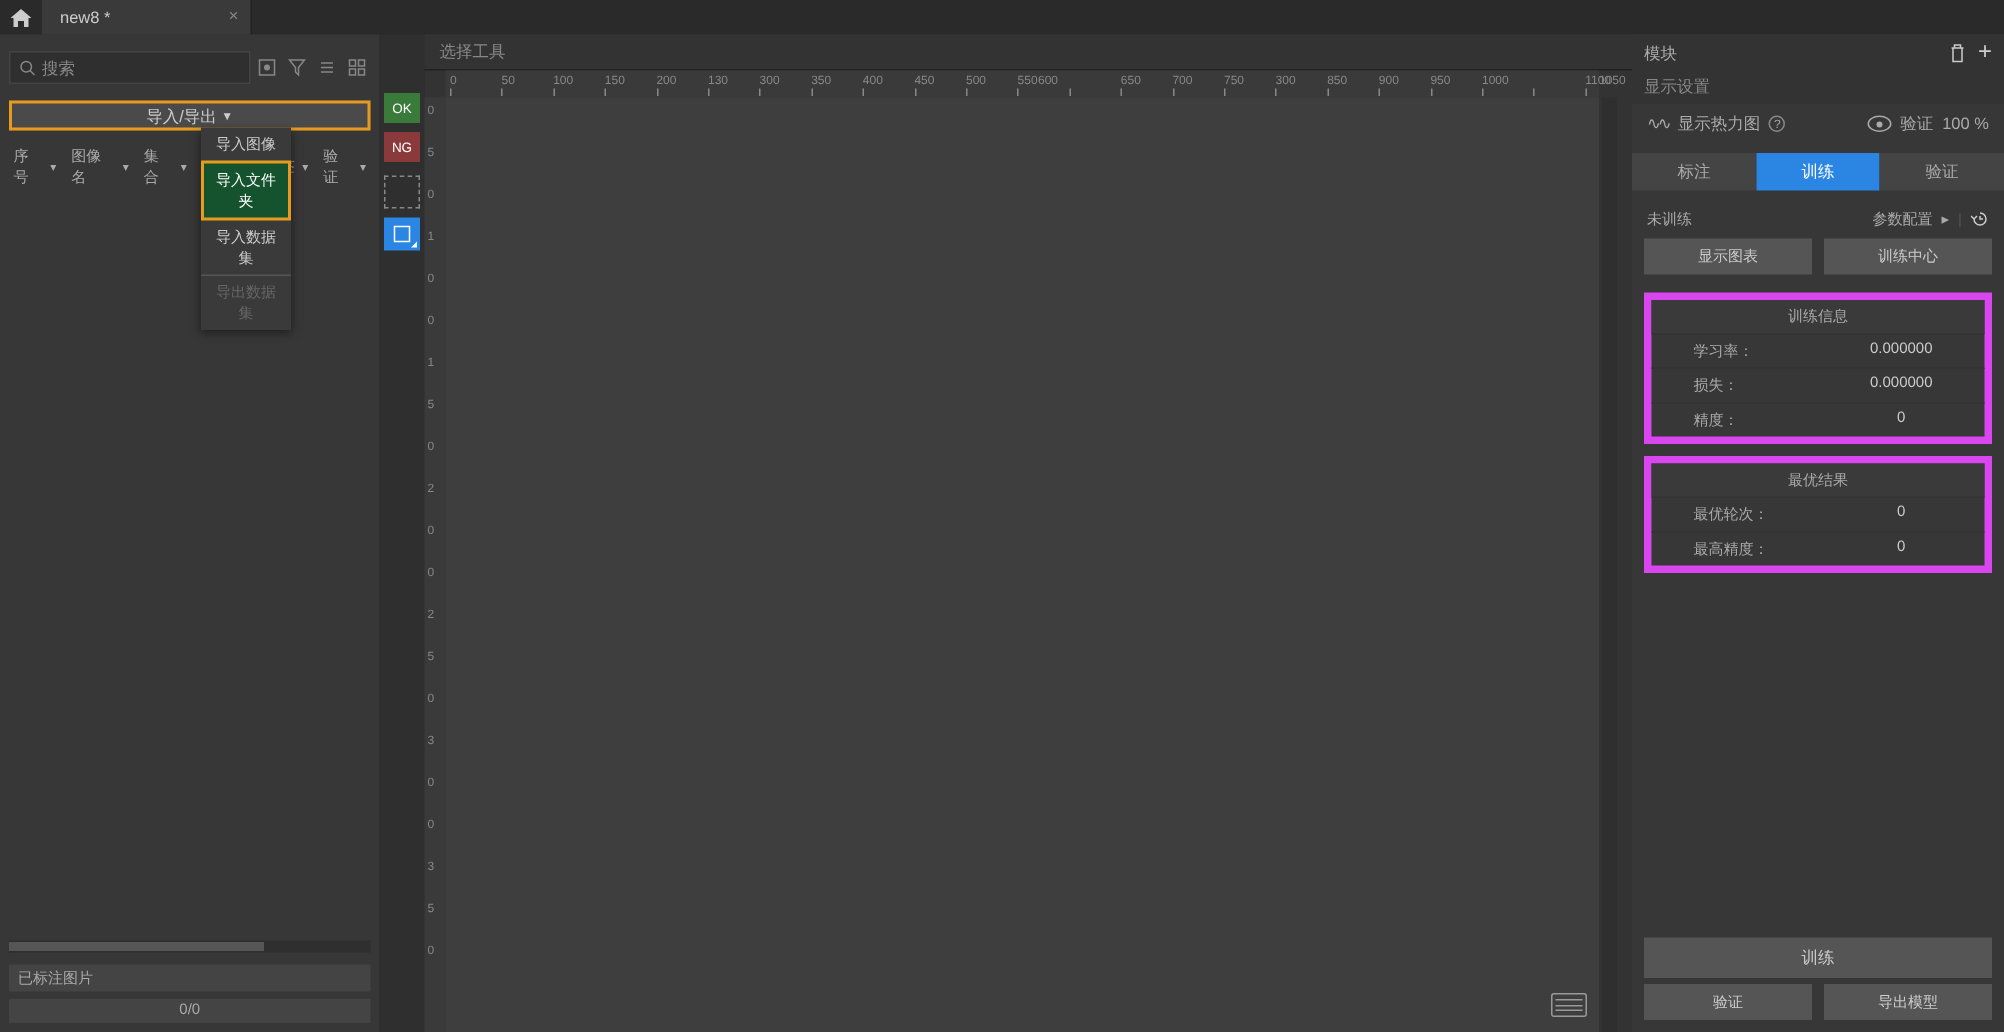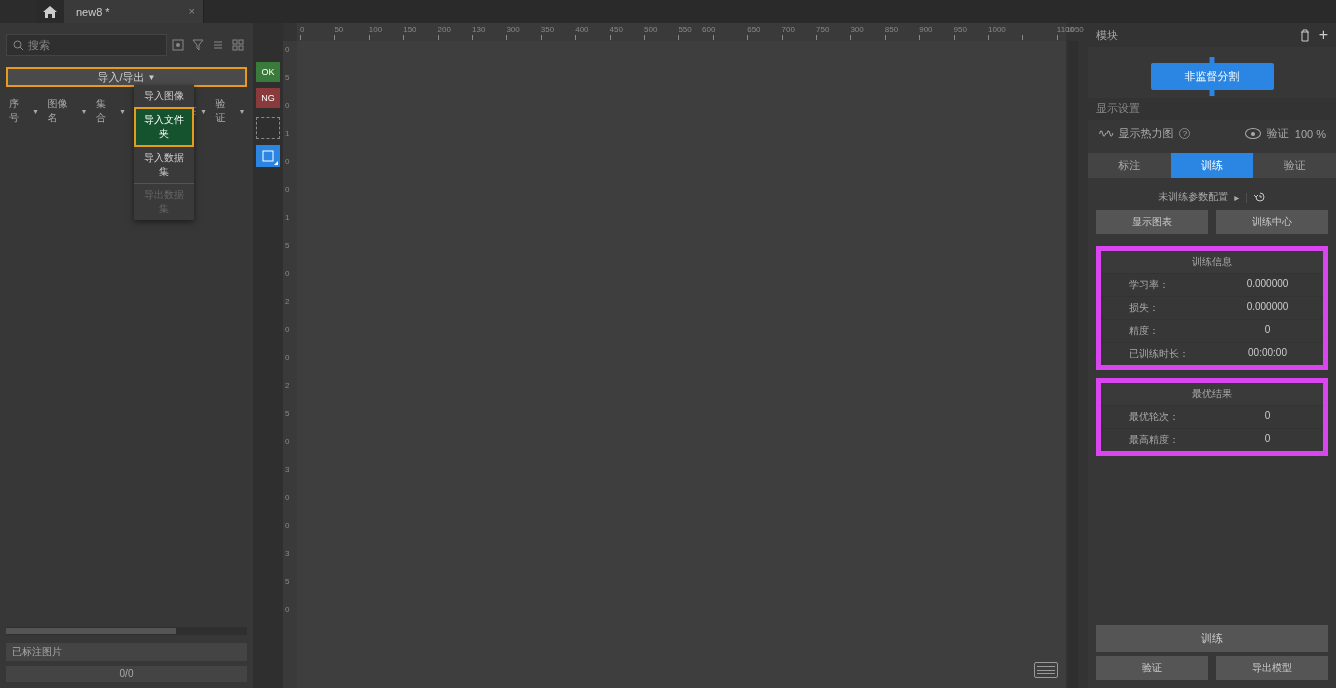--- a/index.html
+++ b/index.html
@@ -1,17 +1,17 @@
 <!DOCTYPE html>
 <html><head>
 <meta charset="utf-8">
 <style>
 * { box-sizing: border-box; margin: 0; padding: 0; font-family: "Microsoft YaHei", Arial, sans-serif; }
 body { background: #2c2c2c; color: #aaa; font-size: 11px; width: 1336px; height: 688px; overflow: hidden; }
-.titlebar { height: 23px; background: #2a2a2a; display: flex; align-items: center; margin-left: 36px; }
+.titlebar { height: 23px; background: #2a2a2a; display: flex; align-items: center; }
 .home-btn { width: 28px; height: 23px; display: flex; align-items: center; justify-content: center; }
 .tab { height: 23px; background: #3a3a3a; padding: 0 36px 0 12px; display: flex; align-items: center; color: #ccc; position: relative; border-right: 1px solid #222; min-width: 140px;}
 .tab .x { position: absolute; right: 8px; top: 5px; color: #888; }
 .main { display: flex; height: 665px; }
 .left { width: 253px; background: #373737; display: flex; flex-direction: column; }
 .searchrow { display: flex; align-items: center; height: 28px; margin: 8px 6px 4px 6px; gap:2px;}
 .searchbox { flex: 1; height: 22px; background: #2f2f2f; border: 1px solid #444; display: flex; align-items: center; padding: 0 6px; color:#888;}
 .iconbtn { width: 18px; height: 20px; display: flex; align-items: center; justify-content: center; color:#888;}
 .importbar { margin: 4px 6px; height: 20px; background: #4a4a4a; border: 2px solid #e89a1f; display:flex; align-items:center; justify-content:center; color:#ccc; position:relative;}
 .cols { display:flex; margin: 3px 4px; }
@@ -51,21 +51,21 @@
 .bluebtn{ padding: 6px 34px; background:#2a86e2; color:#fff; border-radius:2px; position:relative; font-size:11px;}
 .bluebtn::before,.bluebtn::after{ content:""; position:absolute; width:5px; height:7px; background:#2a86e2; left:50%; transform:translateX(-50%);}
 .bluebtn::before{ top:-6px; } .bluebtn::after{ bottom:-6px;}
 .secthdr{ height:22px; background:#333; padding:3px 8px; color:#888;}
 .rrow{ display:flex; align-items:center; padding:6px 10px; justify-content:space-between;}
 .eye{ width:16px; height:11px; border:1px solid #aaa; border-radius:50%; display:inline-flex; align-items:center; justify-content:center;}
 .eye i{ width:4px;height:4px;background:#aaa;border-radius:50%;}
 .tabs3{ display:flex; margin:6px 0;}
 .tabs3 div{ flex:1; text-align:center; padding:5px 0; background:#444; font-size:11px;}
 .tabs3 .on{ background:#2a86e2; color:#fff;}
-.statusrow{ display:flex; justify-content:center; padding:6px 10px; font-size:10px;}
+.statusrow{ display:flex; justify-content:space-between; padding:6px 10px; font-size:10px;}
 .grey2{ display:flex; gap:8px; padding:0 8px 8px 8px;}
 .greybtn{ flex:1; background:#555; text-align:center; padding:5px 0; font-size:10px; color:#ccc;}
 .infobox{ margin:4px 8px; border:5px solid #d946ef;}
 .infohdr{ background:#3a3a3a; text-align:center; padding:4px 0; font-size:10px;}
 .inforow{ display:flex; border-top:1px solid #333;}
 .inforow span{ padding:4px 8px; font-size:10px;}
 .inforow .k{ width:50%; text-align:left; color:#aaa; padding-left:28px;}
 .inforow .v{ width:50%; text-align:center; color:#ccc;}
 .fullbtn{ margin:4px 8px; background:#555; text-align:center; padding:6px 0; font-size:11px; color:#ccc;}
 .rspacer{flex:1;}
@@ -172,20 +172,23 @@
     <div class="toolico dashed" style="position:relative;margin-top:6px;"></div>
     <div class="toolico sel" style="position:relative;">
       <svg width="14" height="14" viewBox="0 0 14 14">
           <rect x="2" y="2" width="10" height="10" fill="none" stroke="#fff"></rect>
         </svg>
       <div class="arr"></div>
     </div>
   </div>
 
   <div class="center">
+    <div class="topbar">
+        <span>选择工具</span>
+      </div>
     <div class="canvaswrap">
       <div class="ruler-h" id="rh">
           <div class="tick" style="left: 3px;">0</div>
           <div class="tline" style="left: 3px;"></div>
           <div class="tick" style="left: 37.4px;">50</div>
           <div class="tline" style="left: 37.4px;"></div>
           <div class="tick" style="left: 71.8px;">100</div>
           <div class="tline" style="left: 71.8px;"></div>
           <div class="tick" style="left: 106.2px;">150</div>
           <div class="tline" style="left: 106.2px;"></div>
@@ -198,21 +201,21 @@
           <div class="tick" style="left: 243.8px;">350</div>
           <div class="tline" style="left: 243.8px;"></div>
           <div class="tick" style="left: 278.2px;">400</div>
           <div class="tline" style="left: 278.2px;"></div>
           <div class="tick" style="left: 312.6px;">450</div>
           <div class="tline" style="left: 312.6px;"></div>
           <div class="tick" style="left: 347px;">500</div>
           <div class="tline" style="left: 347px;"></div>
           <div class="tick" style="left: 381.4px;">550</div>
           <div class="tline" style="left: 381.4px;"></div>
-          <div class="tick" style="left: 405px;">600</div>
+          <div class="tick" style="left: 395px;">600</div>
           <div class="tline" style="left: 415.8px;"></div>
           <div class="tick" style="left: 450.2px;">650</div>
           <div class="tline" style="left: 450.2px;"></div>
           <div class="tick" style="left: 484.6px;">700</div>
           <div class="tline" style="left: 484.6px;"></div>
           <div class="tick" style="left: 519px;">750</div>
           <div class="tline" style="left: 519px;"></div>
           <div class="tick" style="left: 553.4px;">300</div>
           <div class="tline" style="left: 553.4px;"></div>
           <div class="tick" style="left: 587.8px;">850</div>
@@ -266,23 +269,20 @@
       <span>模块</span>
       <div class="rhdr-icons">
         <span>
             <svg width="12" height="13" viewBox="0 0 12 13">
               <path d="M2 3 H10 M4 3 V1 H8 V3 M3 3 V12 H9 V3" stroke="#ccc" fill="none"></path>
             </svg>
           </span>
         <span style="font-size:16px;color:#ccc;line-height:12px;">+</span>
       </div>
     </div>
-    <div class="modulebar">
-        <div class="bluebtn">非监督分割</div>
-      </div>
     <div class="secthdr">显示设置</div>
     <div class="rrow">
       <div style="display:flex;align-items:center;gap:6px;">
         <span style="letter-spacing:-2px;">∿∿</span>
         <span>显示热力图</span>
         <span style="width:11px;height:11px;border:1px solid #888;border-radius:50%;display:inline-flex;align-items:center;justify-content:center;font-size:8px;">?</span>
       </div>
       <div style="display:flex;align-items:center;gap:6px;">
         <span class="eye">
             <i></i>
@@ -321,24 +321,20 @@
           <span class="v">0.000000</span>
         </div>
       <div class="inforow">
           <span class="k">损失：</span>
           <span class="v">0.000000</span>
         </div>
       <div class="inforow">
           <span class="k">精度：</span>
           <span class="v">0</span>
         </div>
-      <div class="inforow">
-          <span class="k">已训练时长：</span>
-          <span class="v">00:00:00</span>
-        </div>
     </div>
     <div class="infobox">
       <div class="infohdr">最优结果</div>
       <div class="inforow">
           <span class="k">最优轮次：</span>
           <span class="v">0</span>
         </div>
       <div class="inforow">
           <span class="k">最高精度：</span>
           <span class="v">0</span>

